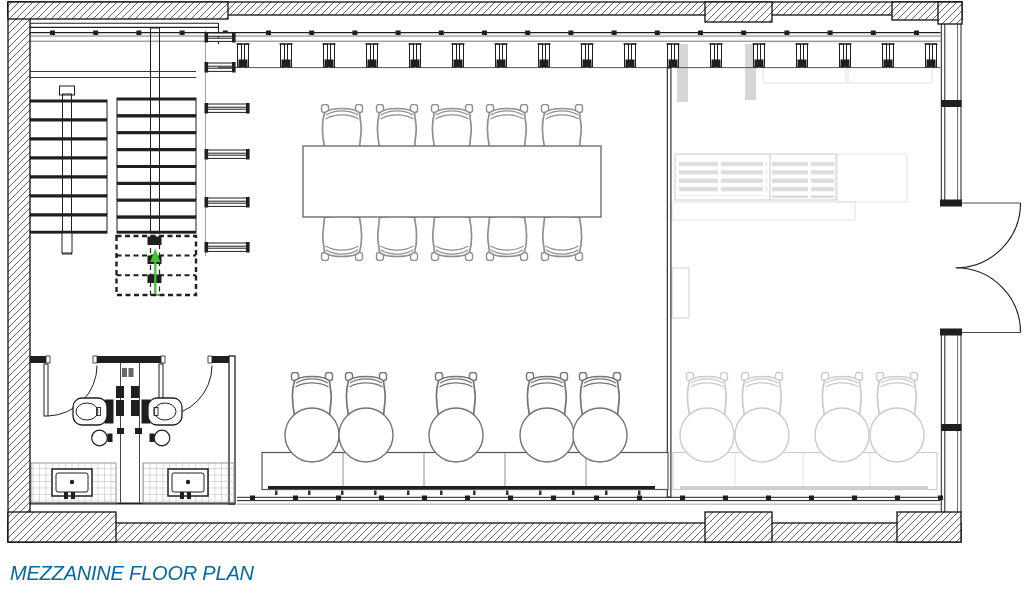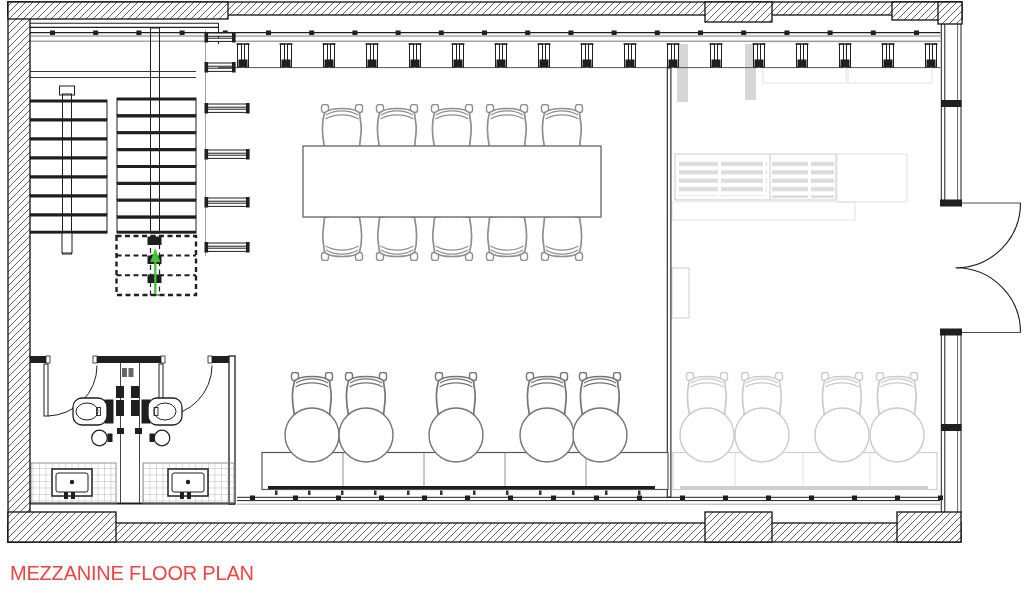--- a/index.html
+++ b/index.html
@@ -14,21 +14,21 @@
   .mid{stroke:var(--mid,#555);fill:none;}
   .gst{stroke:var(--ghost,#ccc);fill:none;}
   .gstl{stroke:var(--ghost-light,#ddd);fill:none;}
   .fln{fill:var(--line,#1f1f1f);}
   .fwh{fill:#fff;}
   .fgst{fill:#d6d6d6;}
   .wall{fill:url(#hatch);stroke:#101010;stroke-width:1.3;}
   .dash{stroke:var(--line,#1f1f1f);fill:none;stroke-dasharray:5 3.5;}
   #plan-title{
     position:absolute;left:10px;top:562px;
-    font-size:20px;font-weight:500;letter-spacing:-0.2px;color:#ef4444;
+    font-size:20px;font-weight:500;letter-spacing:-0.2px;color:#0369a1;font-style:italic;
   }
 </style>
 </head>
 <body>
 
 <div id="stage">
 <svg id="plan-svg" width="1024" height="595" viewBox="0 0 1024 595" xmlns="http://www.w3.org/2000/svg">
   <defs>
     <pattern id="hatch" width="7" height="7" patternUnits="userSpaceOnUse">
       <rect width="7" height="7" fill="#ffffff"></rect>

